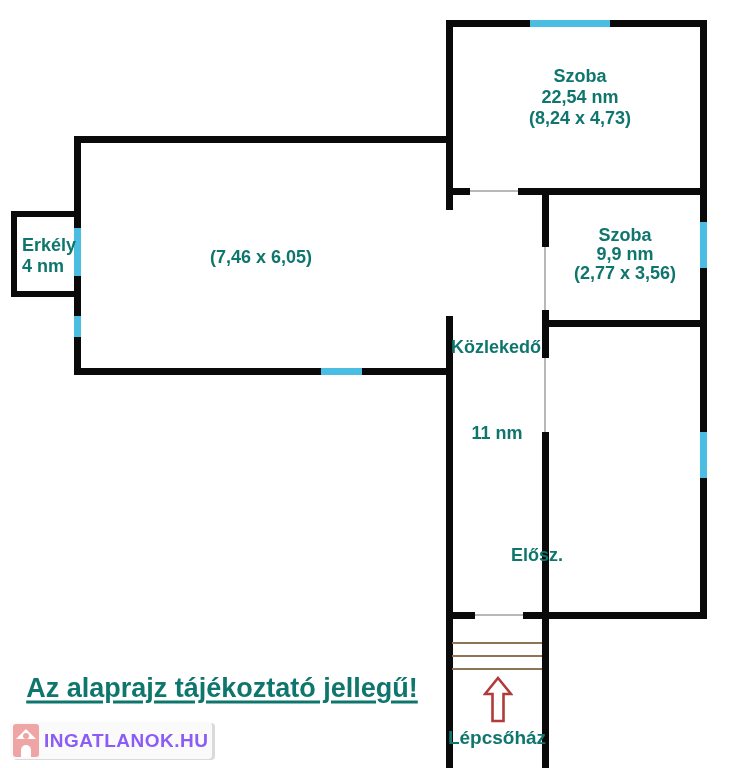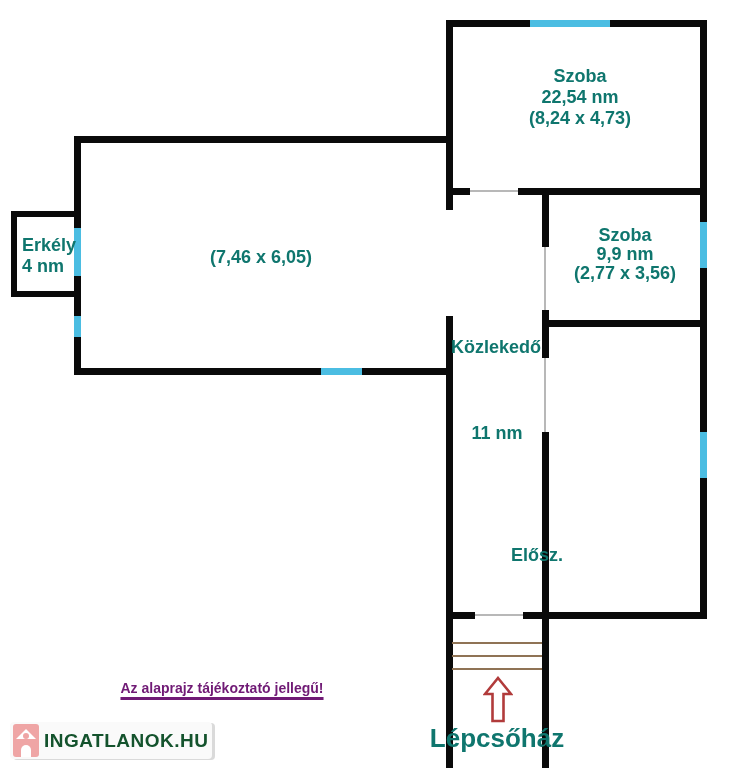--- a/index.html
+++ b/index.html
@@ -11,31 +11,31 @@
   .win{position:absolute;background:#4bbde2;}
   .doorline{position:absolute;background:#b8b8b8;}
   .stair{position:absolute;background:#8f7355;height:2px;width:90px;left:452px;}
   .lbl{
     position:absolute;color:#0f766e;font-weight:bold;font-size:18px;line-height:20px;
     text-align:center;transform:translate(-50%,-50%);white-space:nowrap;
   }
   .lbl.big{font-size:18px;line-height:21px;}
   .lbl.left{transform:none;text-align:left;}
   .note{
-    position:absolute;transform:translate(-50%,-50%);color:#701a75;font-weight:bold;
-    font-size:14px;white-space:nowrap;
+    position:absolute;transform:translate(-50%,-50%);color:#0f766e;font-weight:bold;
+    font-size:27px;white-space:nowrap;
     text-decoration:underline;text-decoration-thickness:3px;text-underline-offset:4px;
   }
   .wm{
     position:absolute;left:10px;top:722px;width:202px;height:37px;background:#fafafa;
     border-radius:4px;display:flex;align-items:center;gap:5px;padding-left:3px;
     box-sizing:border-box;box-shadow:3px 1px 0 #dadada;
   }
   .wm-text{
-    color:#14532d;font-weight:bold;font-size:19px;letter-spacing:0.5px;white-space:nowrap;
+    color:#8b5cf6;font-weight:bold;font-size:19px;letter-spacing:0.5px;white-space:nowrap;
   }
   .arrow-svg{position:absolute;left:483px;top:676px;}
 </style>
 </head>
 <body>
 
 <div class="canvas">
 
   <div class="wall" style="left:446px;top:20px;width:84px;height:7px;"></div>
   <div class="win" style="left:530px;top:20px;width:80px;height:7px;"></div>
@@ -120,21 +120,21 @@
 
   <div class="lbl" style="left:497px;top:433px;">
     <div>11 nm</div>
   </div>
 
   <div class="lbl" style="left:497px;top:555px;margin-left:40px;">
     <div>Elősz.</div>
   </div>
 
 
-  <div class="lbl" style="left:497px;top:738px;font-size:26px;">
+  <div class="lbl" style="left:497px;top:738px;font-size:19px;">
     <div>Lépcsőház</div>
   </div>
 
   <div class="note" style="left:222px;top:688px;">Az alaprajz tájékoztató jellegű!</div>
 
   <div class="wm">
     <svg width="26" height="33" viewBox="0 0 26 33">
       <rect x="0" y="0" width="26" height="33" rx="3" fill="#efa5a5"></rect>
       <polygon points="3,15 13,5 23,15" fill="#ffffff"></polygon>
       <circle cx="13" cy="12" r="3" fill="#efa5a5"></circle>

